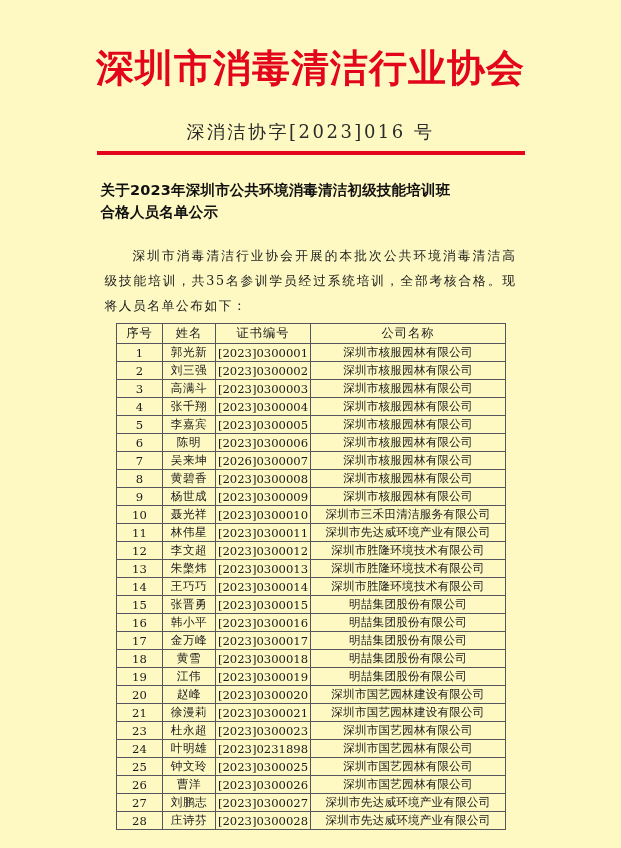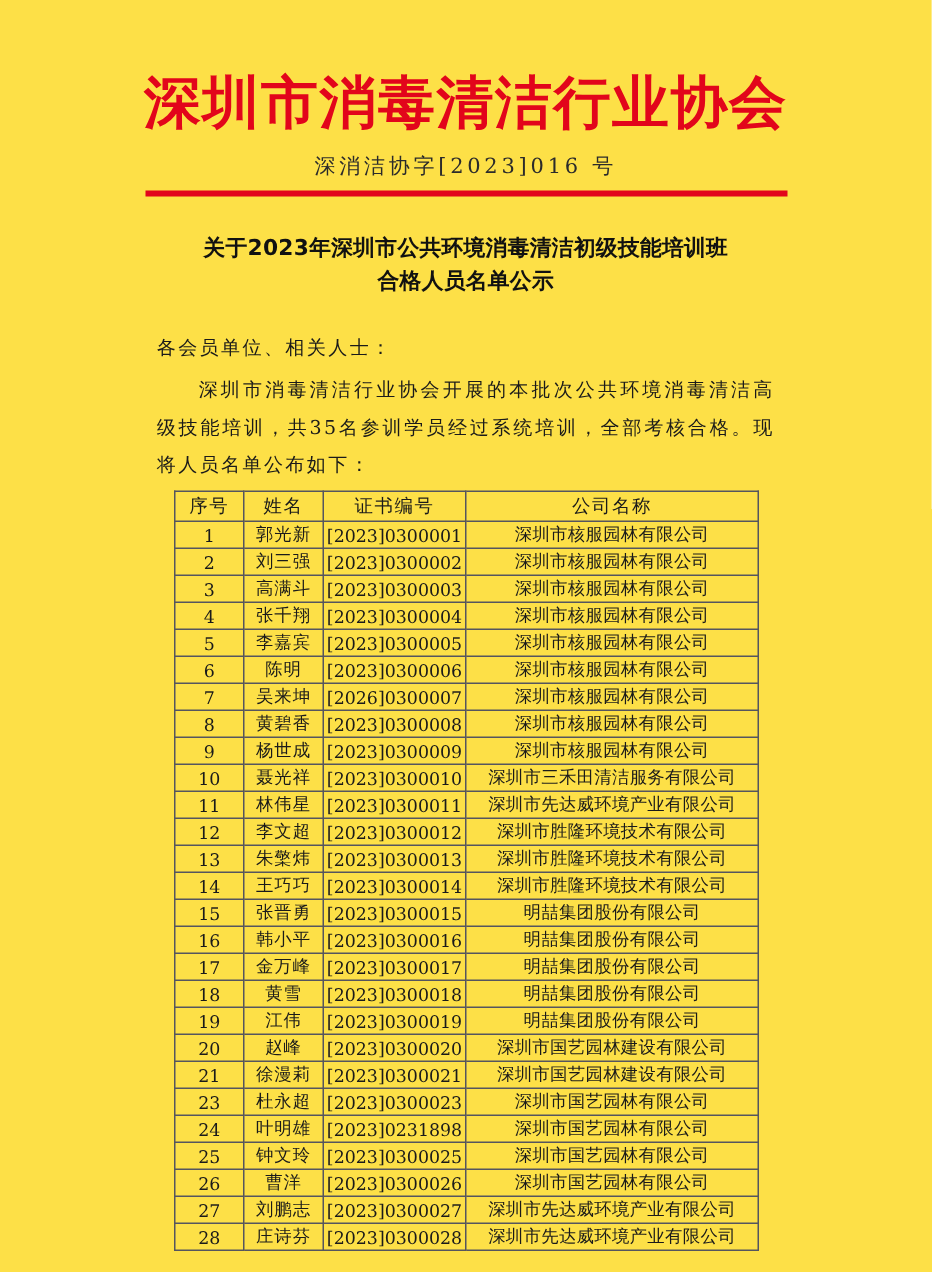--- a/index.html
+++ b/index.html
@@ -12,56 +12,55 @@
     height: 848px;
     overflow: hidden;
     font-family: "DejaVu Sans", "Liberation Sans", sans-serif;
     color: #000000;
   }
 
   .page {
     position: relative;
     width: 621px;
     height: 848px;
-    background: #fde047;
+    background: #fef9c3;
   }
 
   
   .letterhead {
     padding-top: 44px;
     text-align: center;
   }
   .org-title {
     font-family: "DejaVu Sans", "Liberation Sans", sans-serif;
     font-weight: 700;
     font-size: 38px;
     line-height: 48px;
     letter-spacing: 1px;
     color: #e2051b;
     white-space: nowrap;
   }
   .doc-number {
-    margin-top: 10px;
+    margin-top: 28px;
     font-family: "DejaVu Serif", "Liberation Serif", serif;
-    font-size: 14px;
+    font-size: 18px;
     letter-spacing: 2.5px;
     color: #2b2b2b;
   }
   .red-rule {
     width: 428px;
     height: 4px;
     background: #e2051b;
     margin: 7px auto 0 auto;
   }
 
   
   .doc-title {
     margin: 24px auto 0 auto;
     width: 420px;
-    text-align: center;
     font-weight: 700;
     font-size: 14.5px;
     line-height: 22px;
     letter-spacing: 0.2px;
     color: #111111;
   }
   .doc-title .line2 { display: block; }
 
   
   .body-block {
@@ -130,21 +129,20 @@
     <div class="doc-number">深消洁协字[2023]016  号</div>
     <div class="red-rule"></div>
   </div>
 
   <div class="doc-title">
     <span>关于2023年深圳市公共环境消毒清洁初级技能培训班</span>
     <span class="line2">合格人员名单公示</span>
   </div>
 
   <div class="body-block">
-    <p class="salutation">各会员单位、相关人士：</p>
     <p class="para">深圳市消毒清洁行业协会开展的本批次公共环境消毒清洁高级技能培训，共35名参训学员经过系统培训，全部考核合格。现将人员名单公布如下：</p>
   </div>
 
   <div class="table-wrap">
     <table class="roster">
       <colgroup>
         <col class="w-seq">
           <col class="w-name">
           <col class="w-cert">
           <col class="w-org">

